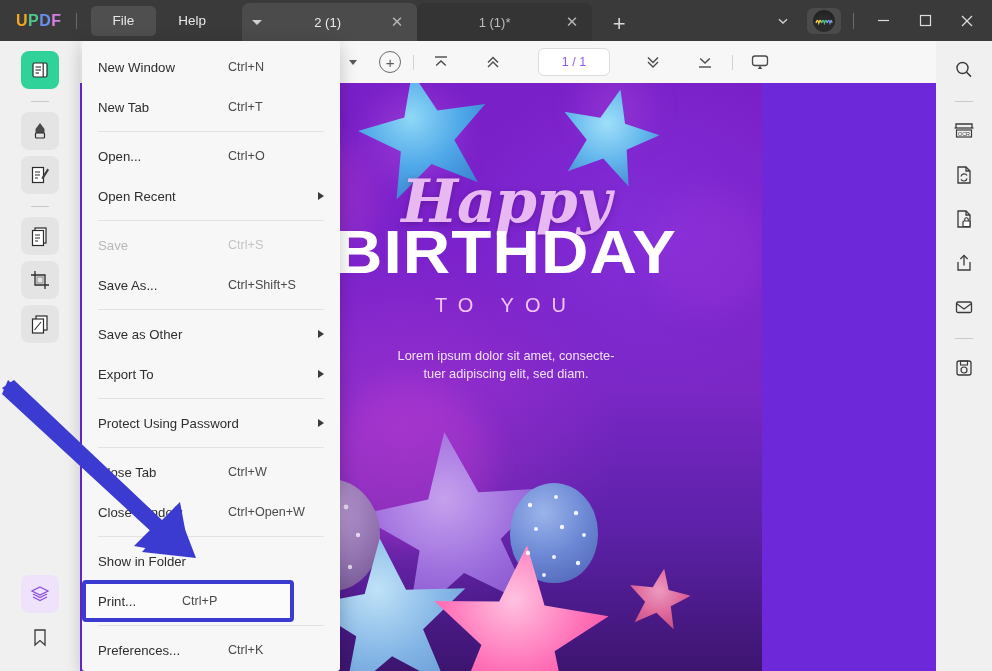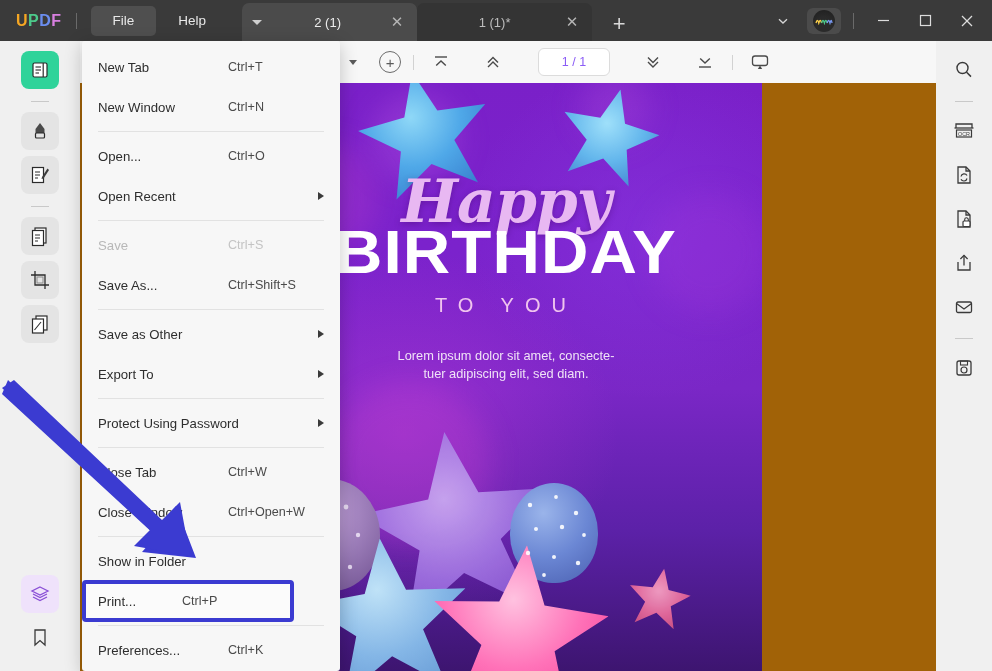--- a/index.html
+++ b/index.html
@@ -94,21 +94,21 @@
   .tsep { width:1px;height:15px;background:#d2d2d2;margin:0 12px; }
   .navic { width:30px;height:30px;display:flex;align-items:center;justify-content:center; }
   .pagebox {
     width:72px;height:28px;background:#fff;border:1px solid #dcdcdc;border-radius:6px;
     display:flex;align-items:center;justify-content:center;font-size:12.5px;color:#8b5cf6;
   }
 
   
   .docarea {
     position:absolute; top:83px; left:80px; width:856px; height:588px;
-    background:#a16207; display:flex; justify-content:center;
+    background:#6d28d9; display:flex; justify-content:center;
   }
   .page {
     width:512px; height:588px; margin-left:-4px;
     background:
       radial-gradient(ellipse 60% 45% at 30% 60%, rgba(200,60,220,.40) 0%, rgba(200,60,220,0) 70%),
       radial-gradient(ellipse 50% 40% at 78% 25%, rgba(140,60,230,.45) 0%, rgba(140,60,230,0) 72%),
       linear-gradient(180deg, #7a20c8 0%, #7b22cc 28%, #7a27c6 52%, #5c21a8 76%, #3d1570 100%);
     position:relative; overflow:hidden;
   }
   .blob { position:absolute; border-radius:50%; filter:blur(14px); }
@@ -471,26 +471,26 @@
             <circle cx="68" cy="80" r="2.2"></circle>
           <circle cx="34" cy="92" r="1.9"></circle>
         </g>
       </svg>
     </div>
   </div>
 
   <div class="filemenu">
     <div id="menu-groups">
         <div class="mi">
+          <span class="lbl">New Window</span>
+          <span class="key">Ctrl+N</span>
+        </div>
+        <div class="mi">
           <span class="lbl">New Tab</span>
           <span class="key">Ctrl+T</span>
-        </div>
-        <div class="mi">
-          <span class="lbl">New Window</span>
-          <span class="key">Ctrl+N</span>
         </div>
         <div class="mdiv"></div>
         <div class="mi">
           <span class="lbl">Open...</span>
           <span class="key">Ctrl+O</span>
         </div>
         <div class="mi">
           <span class="lbl">Open Recent</span>
           <span class="arrow"></span>
         </div>

